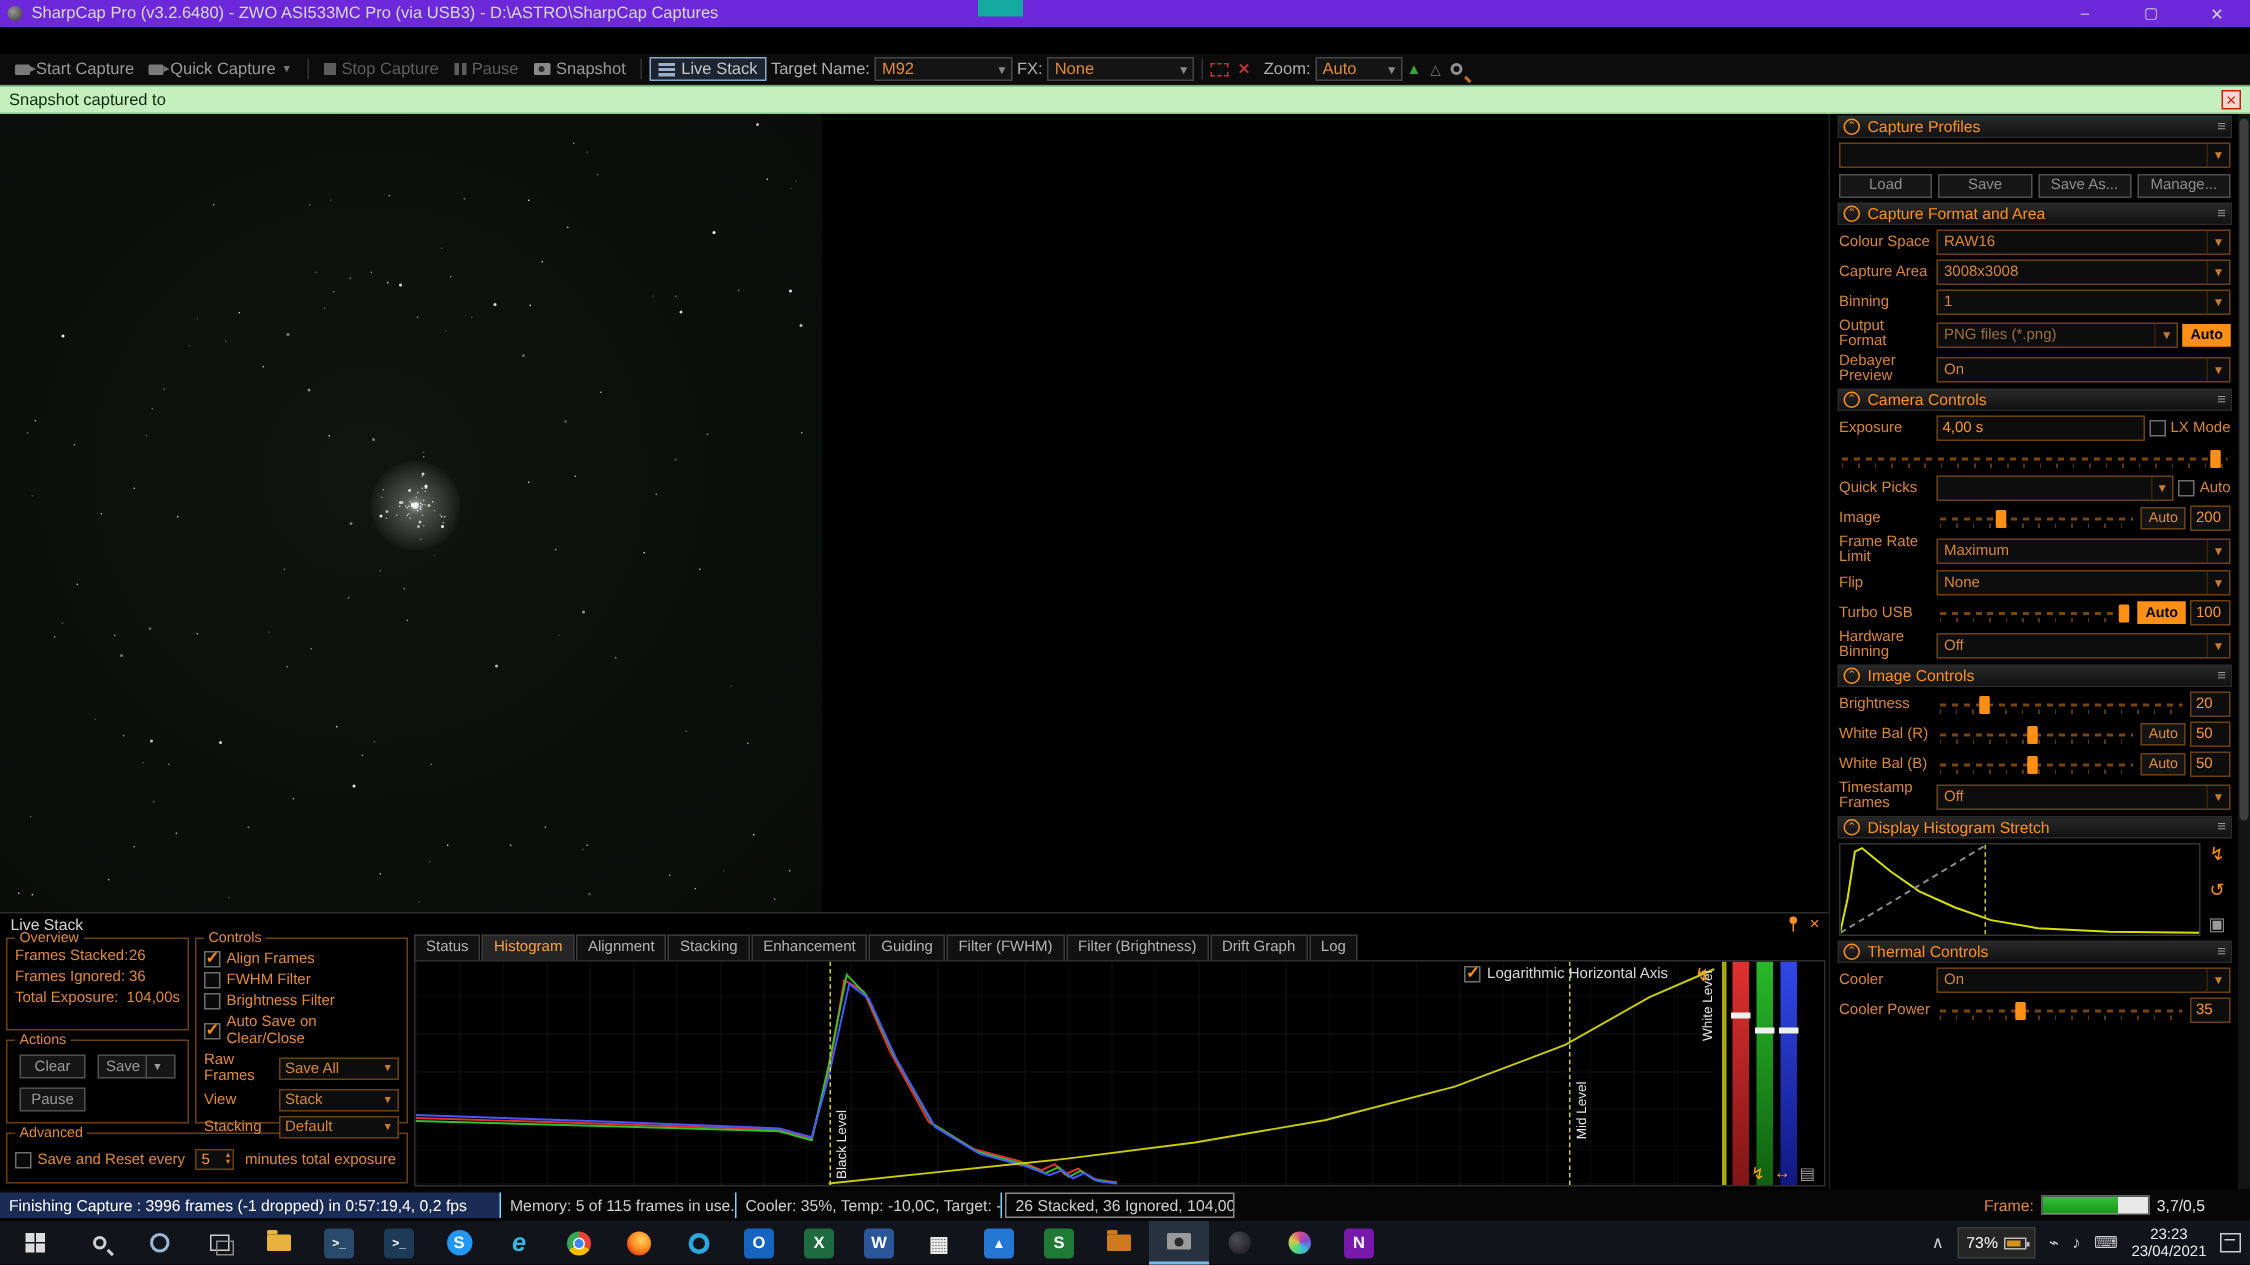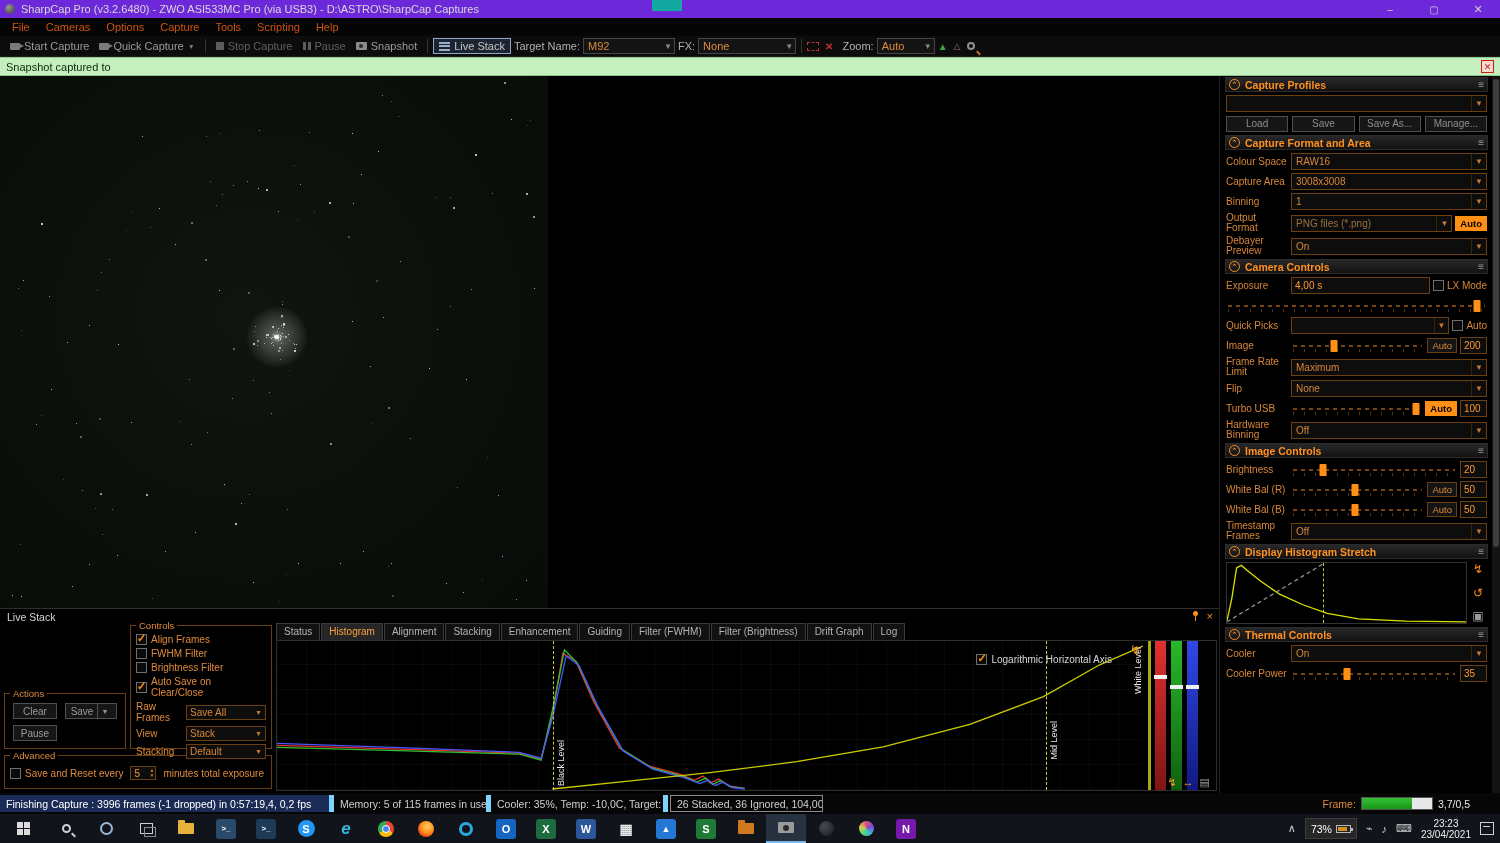--- a/index.html
+++ b/index.html
@@ -52,21 +52,21 @@
 .viewport{position:absolute;left:0;top:76px;width:1219px;height:532px;background:#000;overflow:hidden}
 .starfield{position:absolute;left:0;top:0;width:548px;height:532px;background:radial-gradient(ellipse at 45% 45%,#10150f 0%,#0b0f0a 60%,#080b08 100%)}
 .starfield i{position:absolute;background:#fff;border-radius:50%;display:block}
 .clusterglow{position:absolute;left:247px;top:231px;width:60px;height:60px;border-radius:50%;background:radial-gradient(circle,rgba(230,240,225,.38),rgba(200,215,195,.12) 55%,transparent 75%)}
 
 
 .rightpanel{position:absolute;left:1219px;top:76px;width:273px;height:717px;background:#000;border-left:1px solid #1e1e1e;padding:1px 4px 0 5px;overflow:hidden}
 .vscroll{position:absolute;left:1492px;top:76px;width:8px;height:717px;background:#141414}
 .vthumb{position:absolute;left:1px;top:3px;width:6px;height:468px;background:#3e3e3e;border-radius:3px}
 .sec{margin-bottom:3px}
-.sec-h{height:15px;background:linear-gradient(#282828,#121212);display:flex;align-items:center;gap:5px;padding:0 3px;color:#ff9020;font-size:10.5px;font-weight:bold;border:1px solid #2b2b2b}
+.sec-h{height:15px;background:linear-gradient(#282828,#121212);display:flex;align-items:center;gap:5px;padding:0 3px;color:#ff9020;font-size:10.5px;font-weight:normal;border:1px solid #2b2b2b}
 .chev{width:11px;height:11px;border:1px solid #ff9020;border-radius:50%;font-size:7px;line-height:10px;text-align:center;color:#ff9020;flex:none}
 .ham{margin-left:auto;color:#9a9a9a;font-size:10px}
 .prow{display:flex;align-items:center;margin:3px 1px;min-height:17px;font-size:10px;color:#d8873a;gap:3px}
 .plabel{width:62px;flex:none;line-height:10px}
 .combo{flex:1;height:17px;background:#0d0d0d;border:1px solid #6a4012;color:#d8873a;font-size:10px;display:flex;align-items:center;padding:0 0 0 4px;min-width:0}
 .combo .arr{margin-left:auto;color:#c87a30;font-size:8px;padding:0 3px;border-left:1px solid #3a2408;align-self:stretch;display:flex;align-items:center;flex:none}
 .combo .cval{white-space:nowrap;overflow:hidden}
 .valbox{height:17px;background:#0d0d0d;border:1px solid #6a4012;color:#ff9830;font-size:10px;display:flex;align-items:center;padding:0 3px;flex:none}
 .autobtn{height:15px;border:1px solid #6a4012;background:#141414;color:#e08a3c;font-size:9.5px;padding:0 4px;display:flex;align-items:center;flex:none}
 .autobtn.on{background:#ff9015;color:#000;border-color:#ff9015;font-weight:bold}
@@ -108,30 +108,30 @@
 .spin .sp{position:absolute;right:1px;top:0;bottom:0;display:flex;flex-direction:column;justify-content:center;font-size:5px;color:#c87a30;line-height:5px}
 .tabs{position:absolute;left:276px;top:14px;display:flex;gap:1px}
 .tab{padding:2px 7px 3px;background:#111;border:1px solid #3a3a3a;border-bottom:none;color:#b3b3b3;font-size:10px;white-space:nowrap}
 .tab.active{background:#262626;color:#ffa040}
 .histarea{position:absolute;left:276px;top:31px;width:941px;height:151px;background:#000;border:1px solid #2e2e2e;overflow:hidden}
 .histarea svg{position:absolute;left:0;top:0;width:866px;height:149px;background:
  repeating-linear-gradient(90deg,rgba(255,255,255,.035) 0 1px,transparent 1px 29px),
  repeating-linear-gradient(0deg,rgba(255,255,255,.035) 0 1px,transparent 1px 25px)}
 .hdash{position:absolute;top:0;bottom:0;border-left:1px dashed #cfcf30}
 .vlab{position:absolute;color:#e8e8e8;font-size:9px;writing-mode:vertical-rl;transform:rotate(180deg);white-space:nowrap}
-.logrow{position:absolute;top:13px;right:104px;display:flex;align-items:flex-start;gap:4px;color:#d8d8d8;font-size:10px}
+.logrow{position:absolute;top:3px;right:104px;display:flex;align-items:flex-start;gap:4px;color:#d8d8d8;font-size:10px}
 .hbolt{position:absolute;top:2px;right:76px;color:#ffa020;font-size:12px}
 .chbar{position:absolute;top:0;bottom:0;width:11px}
 .chbar .hndl{position:absolute;left:-1px;width:13px;height:4px;background:#f0f0f0}
 .hicons{position:absolute;right:6px;bottom:1px;display:flex;gap:6px;color:#ffa020;font-size:11px}
 .hicons .dim{color:#9a9a9a}
 
 
 .statusbar{position:absolute;left:0;top:793px;width:1500px;height:21px;background:#060606;display:flex;align-items:center;font-size:10.5px;color:#cfcfcf}
-.seg{height:17px;display:flex;align-items:center;padding:0 6px;border-right:5px solid #7dd3fc;white-space:nowrap;overflow:hidden}
+.seg{height:17px;display:flex;align-items:center;padding:0 6px;border-right:1px solid #7dd3fc;white-space:nowrap;overflow:hidden}
 .seg1{width:334px;background:#1a2c55;color:#fff}
 .seg2{width:157px}
 .seg3{width:177px}
 .seg4{width:153px;border:1px solid #8a8a8a;margin-left:2px}
 .frameunit{margin-left:auto;margin-right:30px;display:flex;align-items:center;gap:5px}
 .flabel{color:#e08a3c}
 .fbar{width:72px;height:13px;background:#e8e8e8;border:1px solid #555;position:relative;overflow:hidden}
 .ffill{position:absolute;left:0;top:0;bottom:0;width:72%;background:linear-gradient(#35c035,#189618)}
 .fval{color:#e8e8e8}
 
@@ -179,29 +179,20 @@
     <span class="appicon"></span>
     <span class="titletext">SharpCap Pro (v3.2.6480) - ZWO ASI533MC Pro (via USB3) - D:\ASTRO\SharpCap Captures</span>
     <span class="screenrec"></span>
     <span class="wbtns">
       <span class="wbtn">–</span>
       <span class="wbtn">▢</span>
       <span class="wbtn">✕</span>
     </span>
   </div>
 
-  <div class="menubar">
-    <span class="mi">File</span>
-    <span class="mi">Cameras</span>
-    <span class="mi">Options</span>
-    <span class="mi">Capture</span>
-    <span class="mi">Tools</span>
-    <span class="mi">Scripting</span>
-    <span class="mi">Help</span>
-  </div>
 
   <div class="toolbar">
     <span class="tbtn">
         <span class="ic ic-cam"></span>
         <span>Start Capture</span>
       </span>
     <span class="tbtn">
         <span class="ic ic-cam"></span>
         <span>Quick Capture</span>
         <span style="font-size:7px;margin-left:4px;color:#777">▼</span>
@@ -696,20 +687,35 @@
       <span class="vthumb"></span>
     </div>
 
   <div class="livestack">
     <span class="lstitle">Live Stack</span>
     <span class="pinrow">
       <span class="pin"></span>
       <span class="lsclose">×</span>
     </span>
 
+    <div class="gbox" style="left:4px;top:16px;width:122px;height:62px">
+      <span class="legend">Overview</span>
+      <div class="ovrow" style="margin-top:6px">
+          <span class="ol">Frames Stacked:</span>
+          <span>26</span>
+        </div>
+      <div class="ovrow">
+          <span class="ol">Frames Ignored:</span>
+          <span>36</span>
+        </div>
+      <div class="ovrow">
+          <span class="ol">Total Exposure:</span>
+          <span>104,00s</span>
+        </div>
+    </div>
 
     <div class="gbox" style="left:4px;top:84px;width:122px;height:56px">
       <span class="legend">Actions</span>
       <span class="abtn" style="left:8px;top:9px;width:44px">Clear</span>
       <span class="abtn" style="left:60px;top:9px;width:52px">
           <span>Save</span>
           <span class="sparr">▼</span>
         </span>
       <span class="abtn" style="left:8px;top:31px;width:44px">Pause</span>
     </div>

